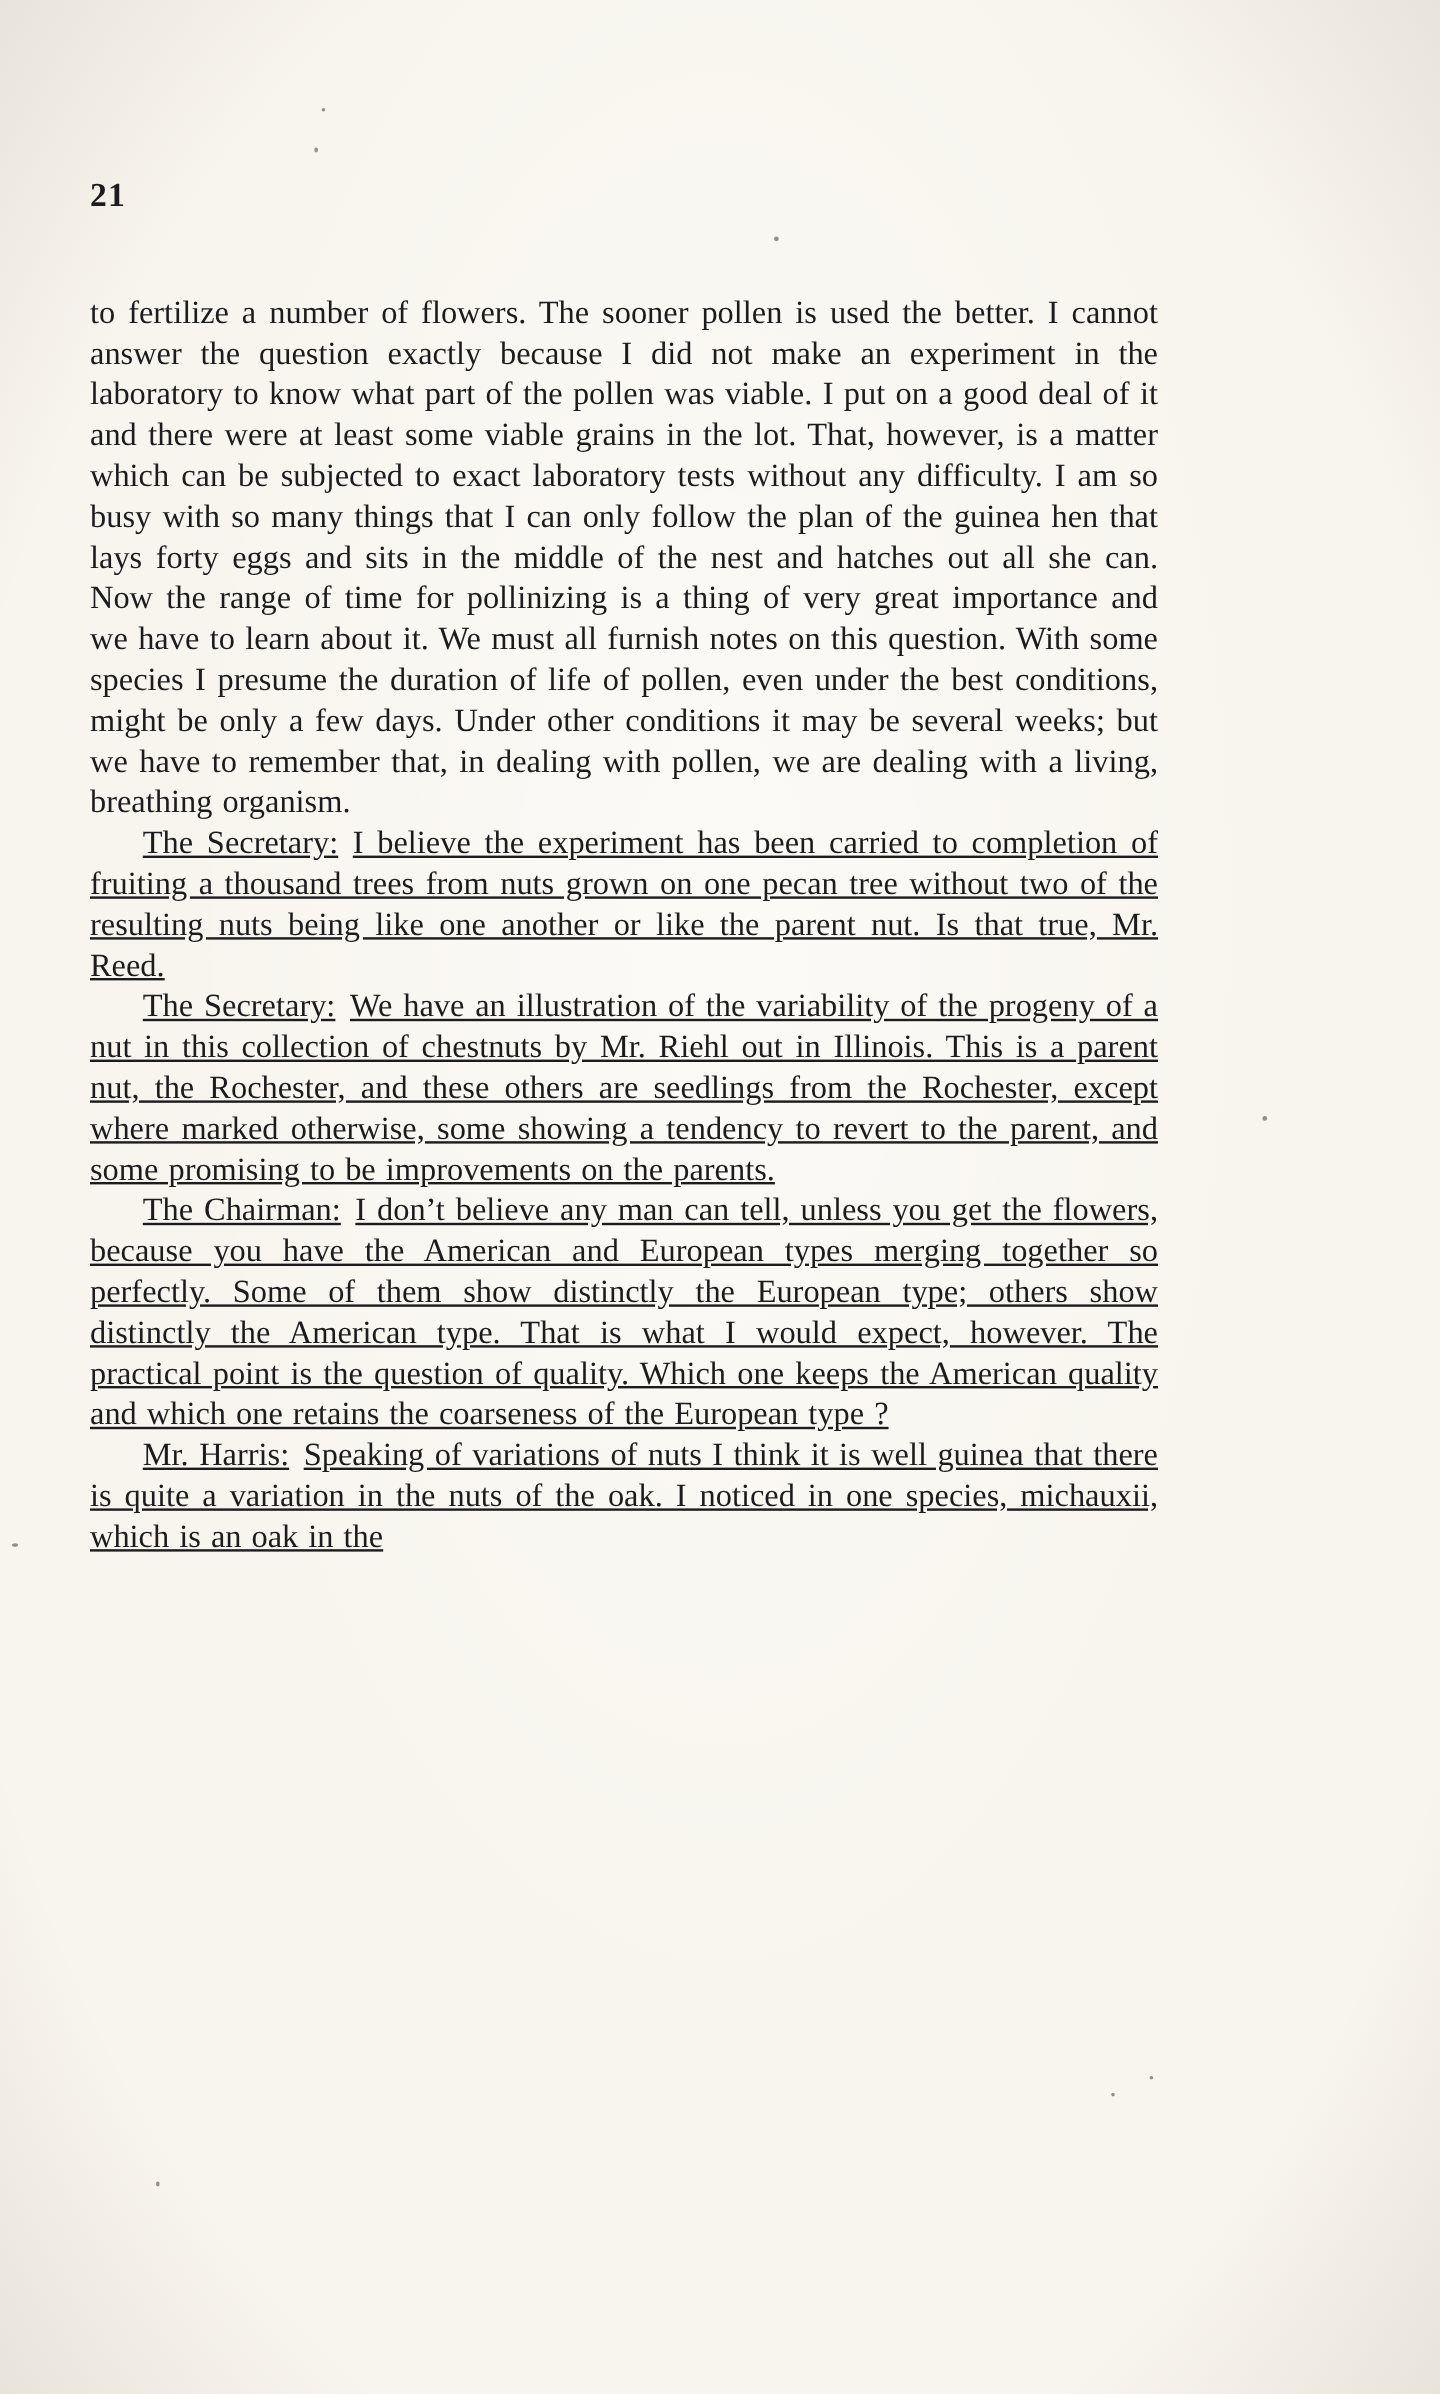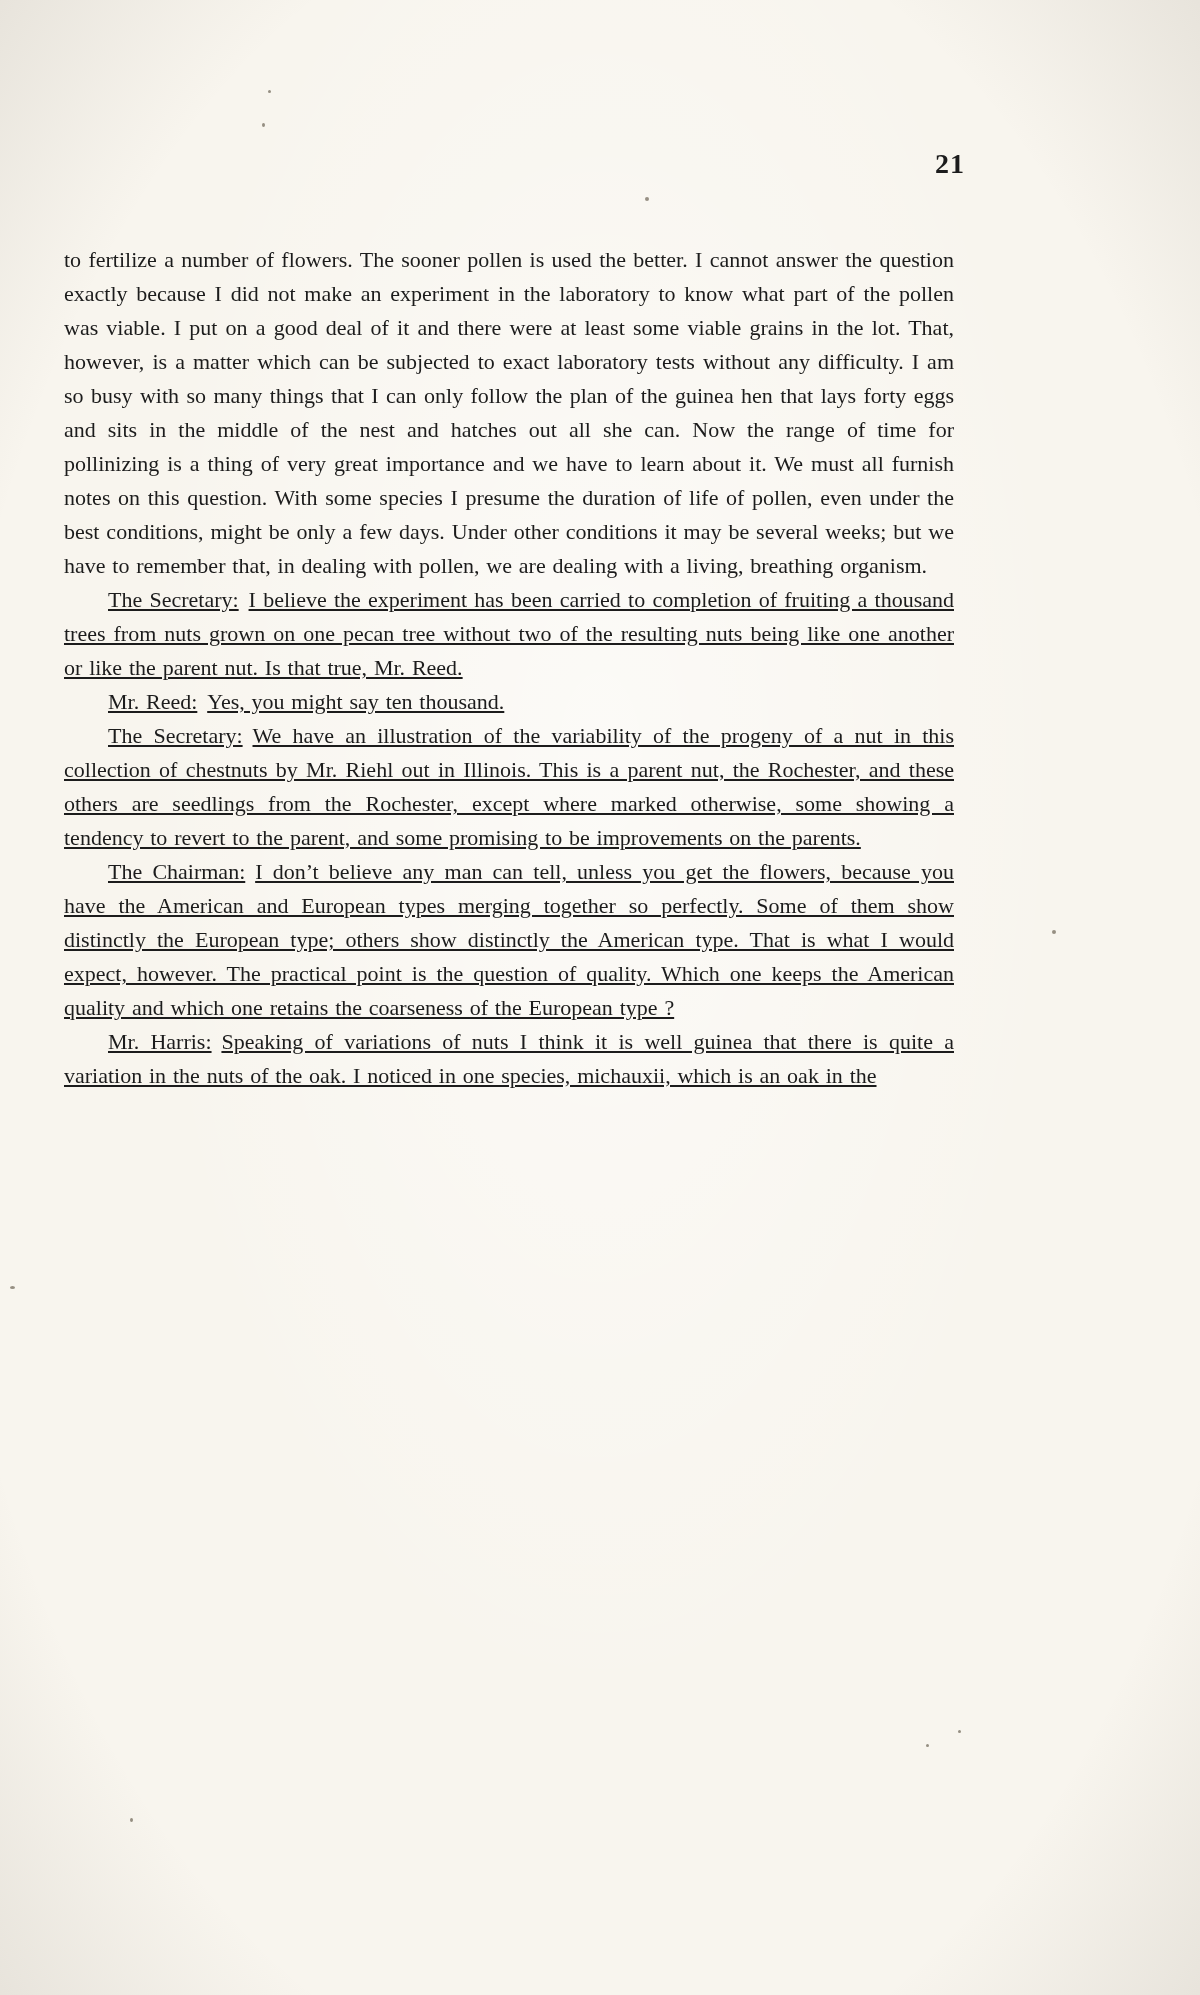--- a/index.html
+++ b/index.html
@@ -20,31 +20,31 @@
     background: var(--paper, #f8f5ee);
     background-image: radial-gradient(ellipse at 50% 38%, rgba(255,255,255,0.55) 0%, rgba(255,255,255,0) 55%),
                       radial-gradient(ellipse at 50% 50%, rgba(0,0,0,0) 78%, rgba(88,76,58,0.10) 100%);
     color: var(--ink, #1c1c1c);
   }
   .page-number {
     position: absolute;
     top: 148px;
     left: 75px;
     width: 890px;
-    text-align: right;
+    text-align: left;
     font-size: 28px;
     font-weight: 700;
     letter-spacing: 1px;
   }
   .text-block {
     position: absolute;
     top: 243px;
-    left: 64px;
+    left: 75px;
     width: 890px;
-    font-size: 22px;
+    font-size: 27px;
     line-height: 34px;
     text-align: justify;
     text-justify: inter-word;
   }
   .text-block p {
     margin: 0;
     padding: 0;
     word-spacing: 0.06em;
   }
   .text-block p.indent {
@@ -64,21 +64,20 @@
 </head>
 <body>
 
 <div class="page">
 
   <div class="page-number">21</div>
 
   <div class="text-block" id="paragraphs">
       <p class=""><span>to fertilize a number of flowers. The sooner pollen is used the better. I cannot answer the question exactly because I did not make an experiment in the laboratory to know what part of the pollen was viable. I put on a good deal of it and there were at least some viable grains in the lot. That, however, is a matter which can be subjected to exact laboratory tests without any difficulty. I am so busy with so many things that I can only follow the plan of the guinea hen that lays forty eggs and sits in the middle of the nest and hatches out all she can. Now the range of time for pollinizing is a thing of very great importance and we have to learn about it. We must all furnish notes on this question. With some species I presume the duration of life of pollen, even under the best conditions, might be only a few days. Under other conditions it may be several weeks; but we have to remember that, in dealing with pollen, we are dealing with a living, breathing organism.</span></p>
       <p class="indent"><span class="speaker">The Secretary:</span><span>I believe the experiment has been carried to completion of fruiting a thousand trees from nuts grown on one pecan tree without two of the resulting nuts being like one another or like the parent nut. Is that true, Mr. Reed.</span></p>
-      <p class="indent"><span class="speaker">Mr. Reed:</span><span>Yes, you might say ten thousand.</span></p>
       <p class="indent"><span class="speaker">The Secretary:</span><span>We have an illustration of the variability of the progeny of a nut in this collection of chestnuts by Mr. Riehl out in Illinois. This is a parent nut, the Rochester, and these others are seedlings from the Rochester, except where marked otherwise, some showing a tendency to revert to the parent, and some promising to be improvements on the parents.</span></p>
       <p class="indent"><span class="speaker">The Chairman:</span><span>I don’t believe any man can tell, unless you get the flowers, because you have the American and European types merging together so perfectly. Some of them show distinctly the European type; others show distinctly the American type. That is what I would expect, however. The practical point is the question of quality. Which one keeps the American quality and which one retains the coarseness of the European type ?</span></p>
       <p class="indent"><span class="speaker">Mr. Harris:</span><span>Speaking of variations of nuts I think it is well guinea that there is quite a variation in the nuts of the oak. I noticed in one species, michauxii, which is an oak in the</span></p>
     </div>
 
   <div class="speck" style="left:268px; top:90px;  width:3px; height:3px;"></div>
   <div class="speck" style="left:262px; top:123px; width:3px; height:4px;"></div>
   <div class="speck" style="left:645px; top:197px; width:4px; height:4px;"></div>
   <div class="speck" style="left:1052px; top:930px; width:4px; height:4px;"></div>
   <div class="speck" style="left:10px;  top:1286px; width:5px; height:3px;"></div>

